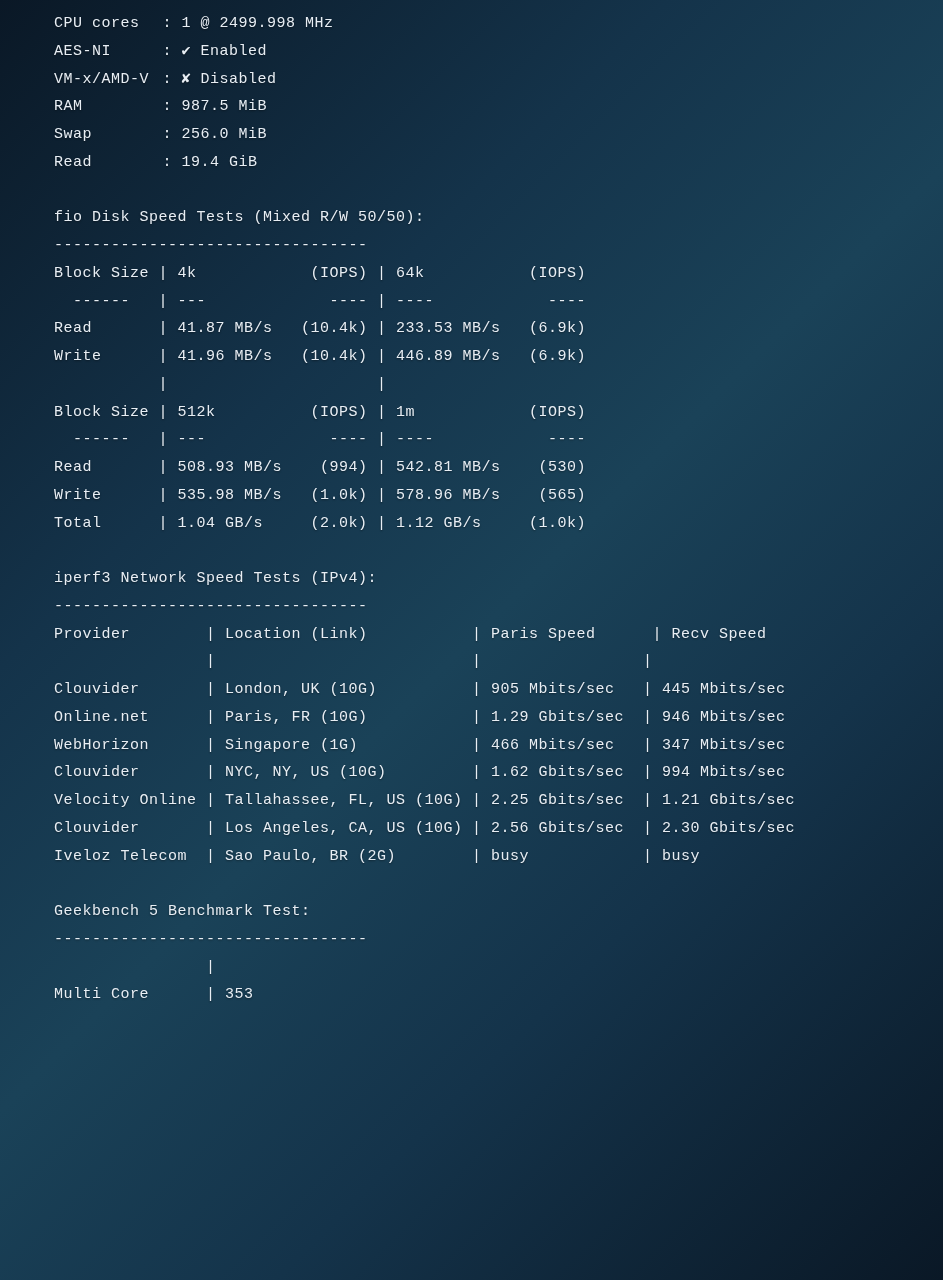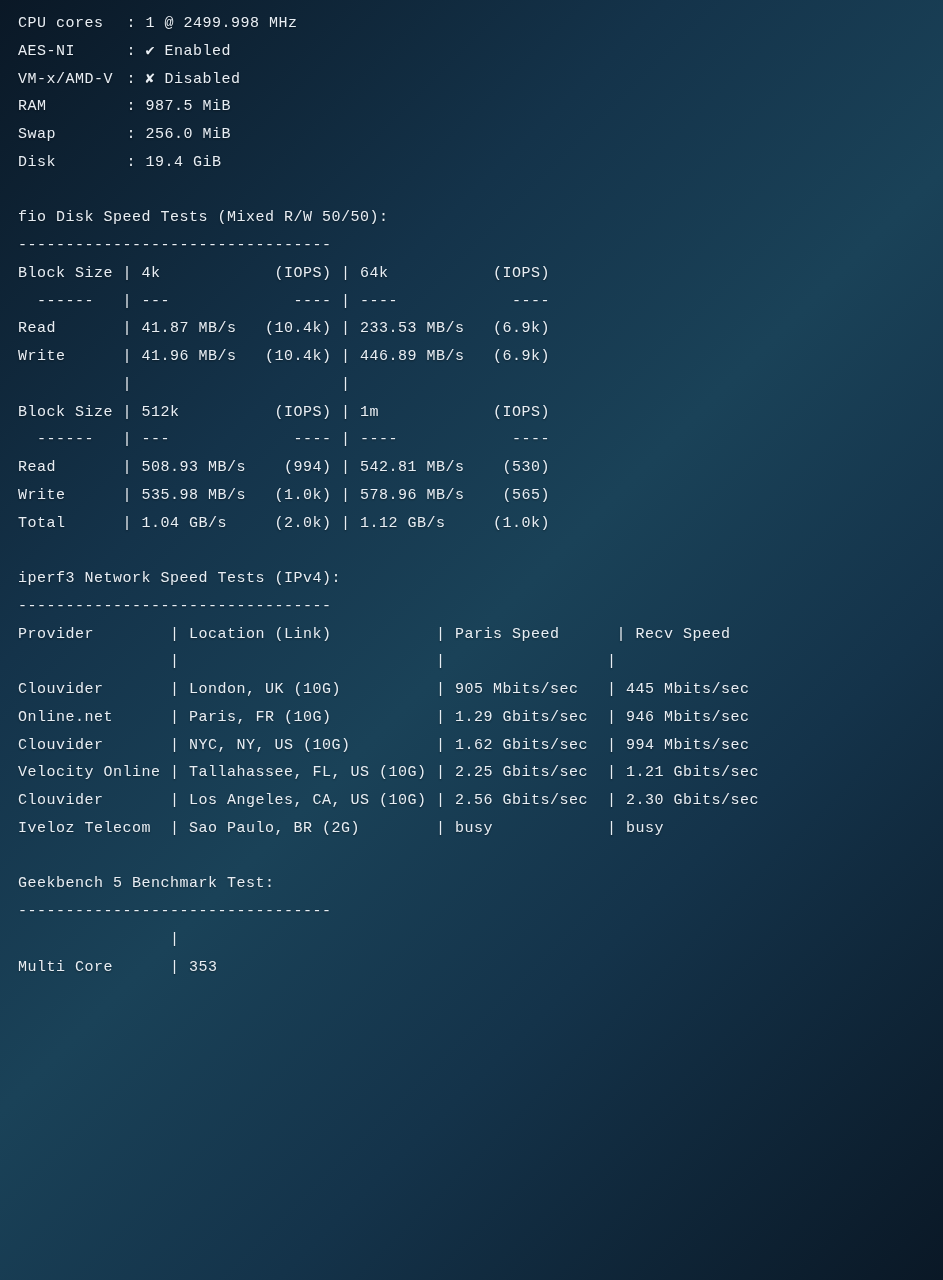--- a/index.html
+++ b/index.html
@@ -14,20 +14,21 @@
     font-size: 15px;
     line-height: 1.85;
     padding: 10px 18px;
     min-height: 1280px;
     width: 943px;
     letter-spacing: 0.5px;
     text-shadow: 0 1px 2px rgba(0,0,0,0.4);
   }
   .line {
     white-space: pre;
+    margin-left: 36px;
   }
   .label-col {
     display: inline-block;
     width: 11ch;
   }
   .icon {
     display: inline-block;
   }
   .check {
     color: #e8eef4;
@@ -41,21 +42,21 @@
   }
 </style>
 </head>
 <body>
 
 <div class="line"><span class="label-col">CPU cores</span> : <span>1 @ 2499.998 MHz</span></div>
 <div class="line"><span class="label-col">AES-NI</span> : <span class="icon check">✔</span> <span>Enabled</span></div>
 <div class="line"><span class="label-col">VM-x/AMD-V</span> : <span class="icon cross">✘</span> <span>Disabled</span></div>
 <div class="line"><span class="label-col">RAM</span> : <span>987.5 MiB</span></div>
 <div class="line"><span class="label-col">Swap</span> : <span>256.0 MiB</span></div>
-<div class="line"><span class="label-col">Disk</span> : <span>19.4 GiB</span></div>
+<div class="line"><span class="label-col">Read</span> : <span>19.4 GiB</span></div>
 
 <div class="section-gap"></div>
 
 <div class="line">fio Disk Speed Tests (Mixed R/W 50/50):</div>
 <div class="line">---------------------------------</div>
 
 <div id="fio-container">
     <div class="line">Block Size | 4k            (IOPS) | 64k           (IOPS)</div>
     <div class="line">  ------   | ---             ---- | ----            ----</div>
     <div class="line">Read       | 41.87 MB/s   (10.4k) | 233.53 MB/s   (6.9k)</div>
@@ -70,20 +71,21 @@
 
 <div class="section-gap"></div>
 
 <div class="line">iperf3 Network Speed Tests (IPv4):</div>
 <div class="line">---------------------------------</div>
 <div id="iperf-container">
     <div class="line">Provider        | Location (Link)           | Paris Speed      | Recv Speed</div>
     <div class="line">                |                           |                 | </div>
     <div class="line">Clouvider       | London, UK (10G)          | 905 Mbits/sec   | 445 Mbits/sec</div>
     <div class="line">Online.net      | Paris, FR (10G)           | 1.29 Gbits/sec  | 946 Mbits/sec</div>
+    <div class="line">WebHorizon      | Singapore (1G)            | 466 Mbits/sec   | 347 Mbits/sec</div>
     <div class="line">Clouvider       | NYC, NY, US (10G)         | 1.62 Gbits/sec  | 994 Mbits/sec</div>
     <div class="line">Velocity Online | Tallahassee, FL, US (10G) | 2.25 Gbits/sec  | 1.21 Gbits/sec</div>
     <div class="line">Clouvider       | Los Angeles, CA, US (10G) | 2.56 Gbits/sec  | 2.30 Gbits/sec</div>
     <div class="line">Iveloz Telecom  | Sao Paulo, BR (2G)        | busy            | busy</div>
   </div>
 
 <div class="section-gap"></div>
 
 <div class="line">Geekbench 5 Benchmark Test:</div>
 <div class="line">---------------------------------</div>

